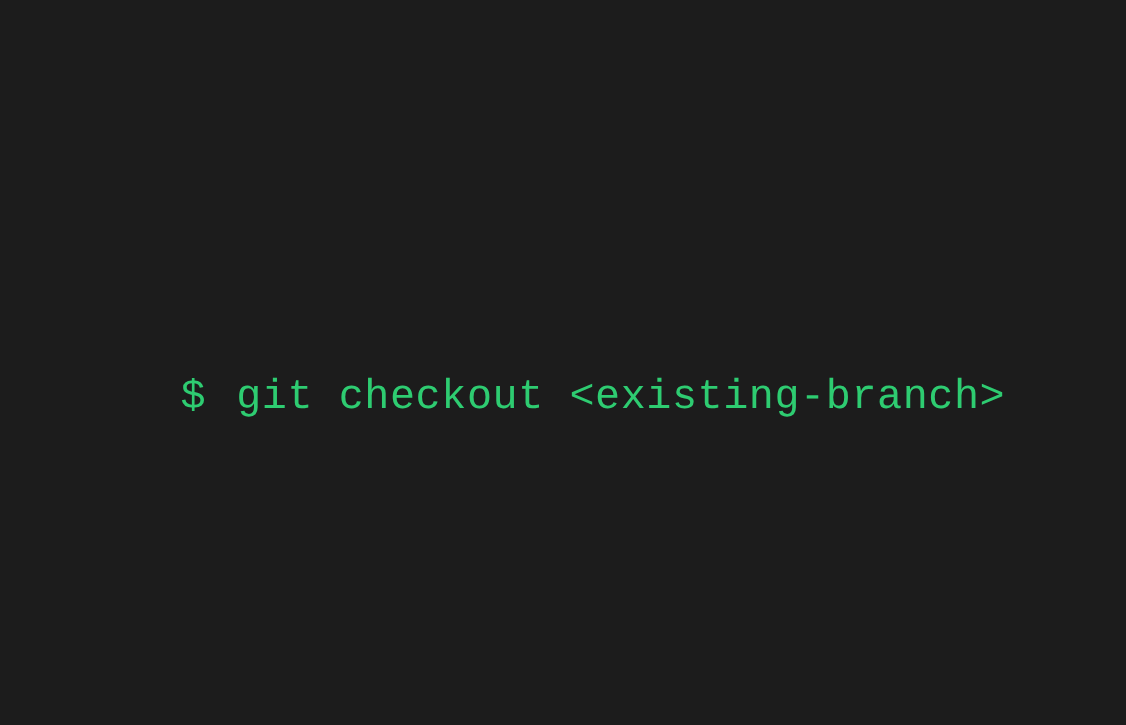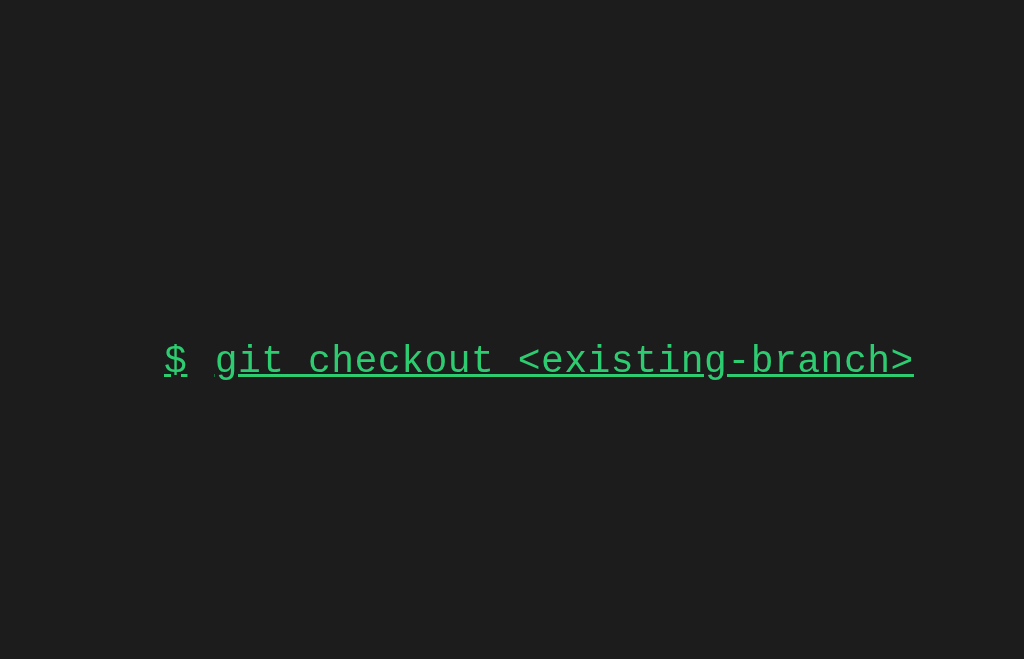--- a/index.html
+++ b/index.html
@@ -1,19 +1,18 @@
 <!DOCTYPE html>
 <html><head>
   <meta charset="utf-8">
   <style>
     * {
       margin: 16px;
       padding: 0;
       box-sizing: border-box;
-      text-decoration: underline;
     }
     body {
       width: 1024px;
       height: 659px;
       background-color: #1c1c1c;
       display: flex;
       align-items: center;
       justify-content: flex-start;
       padding-left: 100px;
       font-family: 'Menlo', 'Monaco', 'Consolas', 'Courier New', monospace;

